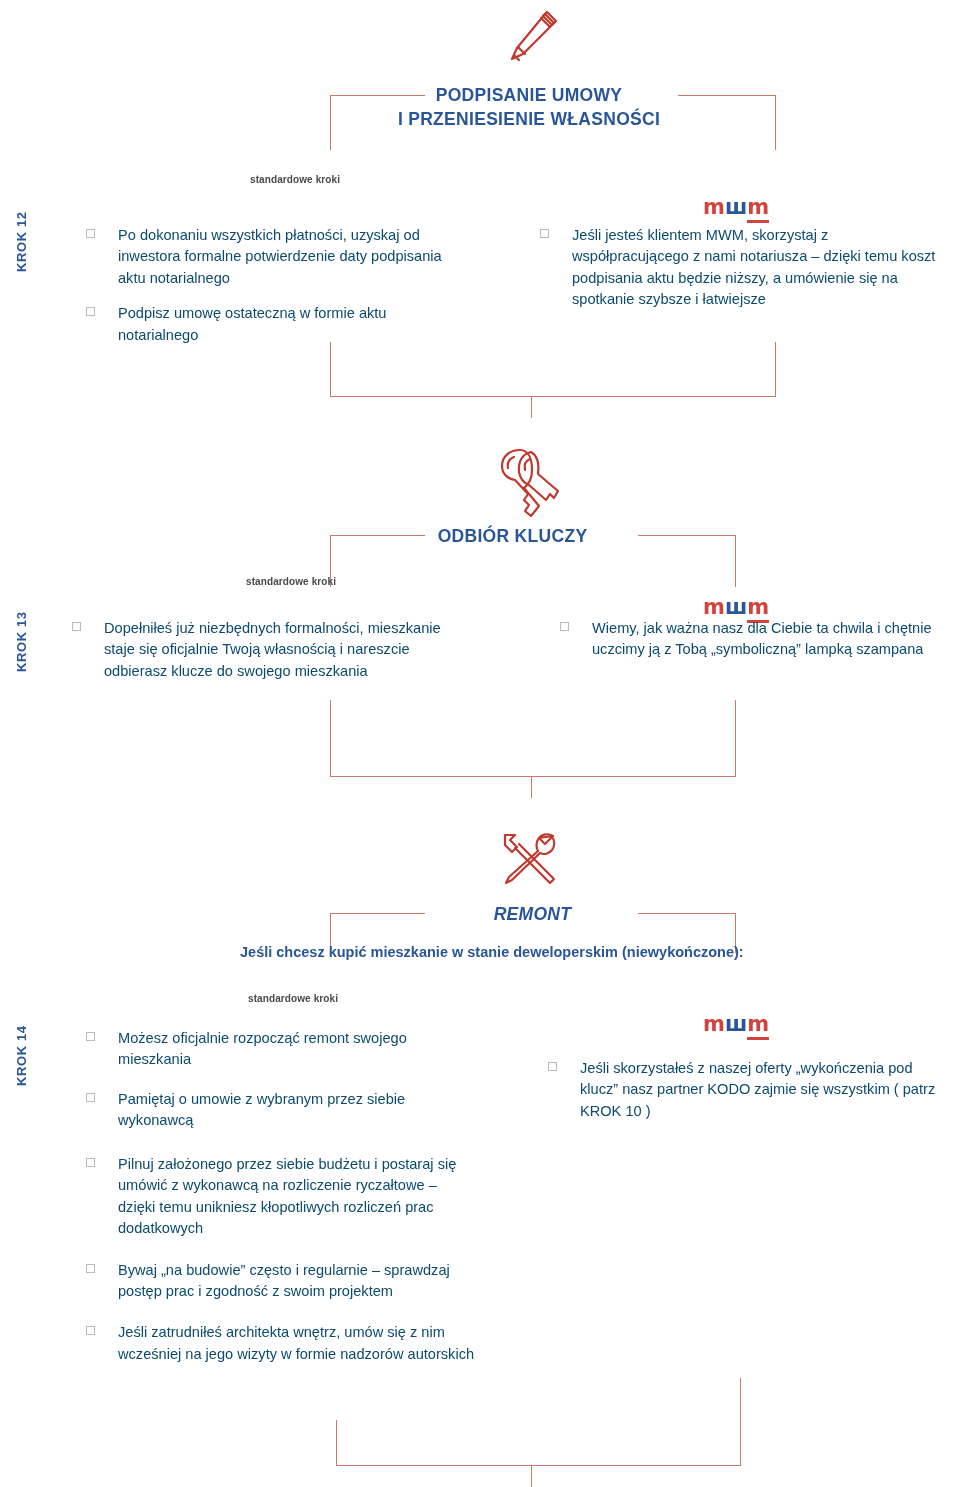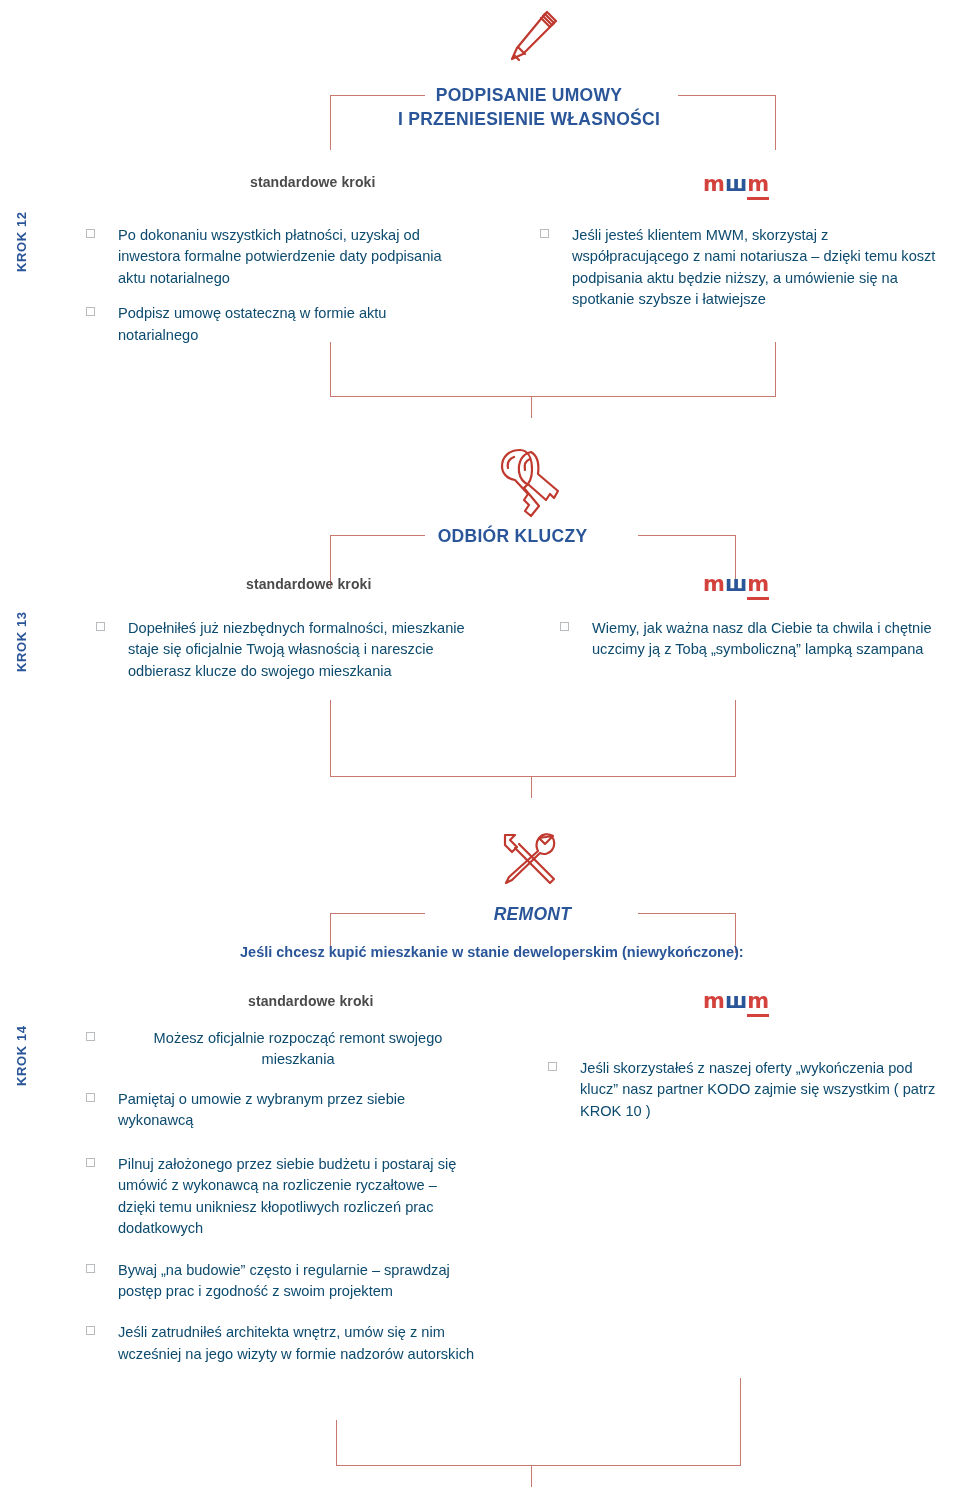--- a/index.html
+++ b/index.html
@@ -40,36 +40,37 @@
     font-size:13px;
     letter-spacing:.6px;
     transform:rotate(-90deg);
     transform-origin:left top;
     white-space:nowrap;
   }
 
   
   .std{
     position:absolute;
-    font-size:14px;
+    font-size:10px;
     font-weight:bold;
     color:#4a4a4a;
     letter-spacing:.1px;
     white-space:nowrap;
   }
 
   
   .logo{
     position:absolute;
     font-family:"DejaVu Sans", sans-serif;
     font-size:21px;
     font-weight:bold;
     letter-spacing:0px;
     line-height:1;
     white-space:nowrap;
+    margin-top:23px;
   }
   .logo .m{color:#d3423c;}
   .logo .w{color:#2a5699;}
   .logo .m2{color:#d3423c;border-bottom:3px solid #d3423c;padding-bottom:1px;}
 
   
   .bullet-list{position:absolute;}
   .bl{
     position:relative;
     display:block;
@@ -172,21 +173,21 @@
   </div>
 
   <div class="std" style="left:246px;top:576px;">standardowe kroki</div>
 
   <div class="logo" style="left:703px;top:574px;">
     <span class="m">m</span><span class="w">ш</span><span class="m2">m</span>
   </div>
 
   <div class="krok" style="left:14px;top:672px;">KROK 13</div>
 
-  <div class="bullet-list" style="left:96px;top:618px;width:390px;">
+  <div class="bullet-list" style="left:72px;top:618px;width:390px;">
     <div class="bl">
         <span class="box"></span>
         <span class="txt">Dopełniłeś już niezbędnych formalności, mieszkanie staje się oficjalnie Twoją własnością i nareszcie odbierasz klucze do swojego mieszkania</span>
       </div>
   </div>
 
   <div class="bullet-list" style="left:560px;top:618px;width:390px;">
     <div class="bl">
         <span class="box"></span>
         <span class="txt">Wiemy, jak ważna nasz dla Ciebie ta chwila i chętnie uczcimy ją z Tobą „symboliczną” lampką szampana</span>
@@ -219,21 +220,21 @@
 
   <div class="std" style="left:248px;top:993px;">standardowe kroki</div>
 
   <div class="logo" style="left:703px;top:991px;">
     <span class="m">m</span><span class="w">ш</span><span class="m2">m</span>
   </div>
 
   <div class="krok" style="left:14px;top:1086px;">KROK 14</div>
 
   <div class="bullet-list" style="left:86px;top:1028px;width:392px;">
-    <div class="bl" style="margin-bottom:18px;text-align:center;">
+    <div class="bl" style="margin-bottom:18px;">
         <span class="box"></span>
         <span class="txt">Możesz oficjalnie rozpocząć remont swojego mieszkania</span>
       </div>
     <div class="bl" style="margin-bottom:22px;">
         <span class="box"></span>
         <span class="txt">Pamiętaj o umowie z wybranym przez siebie wykonawcą</span>
       </div>
     <div class="bl" style="margin-bottom:20px;">
         <span class="box"></span>
         <span class="txt">Pilnuj założonego przez siebie budżetu i postaraj się umówić z wykonawcą na rozliczenie ryczałtowe – dzięki temu unikniesz kłopotliwych rozliczeń prac dodatkowych</span>

